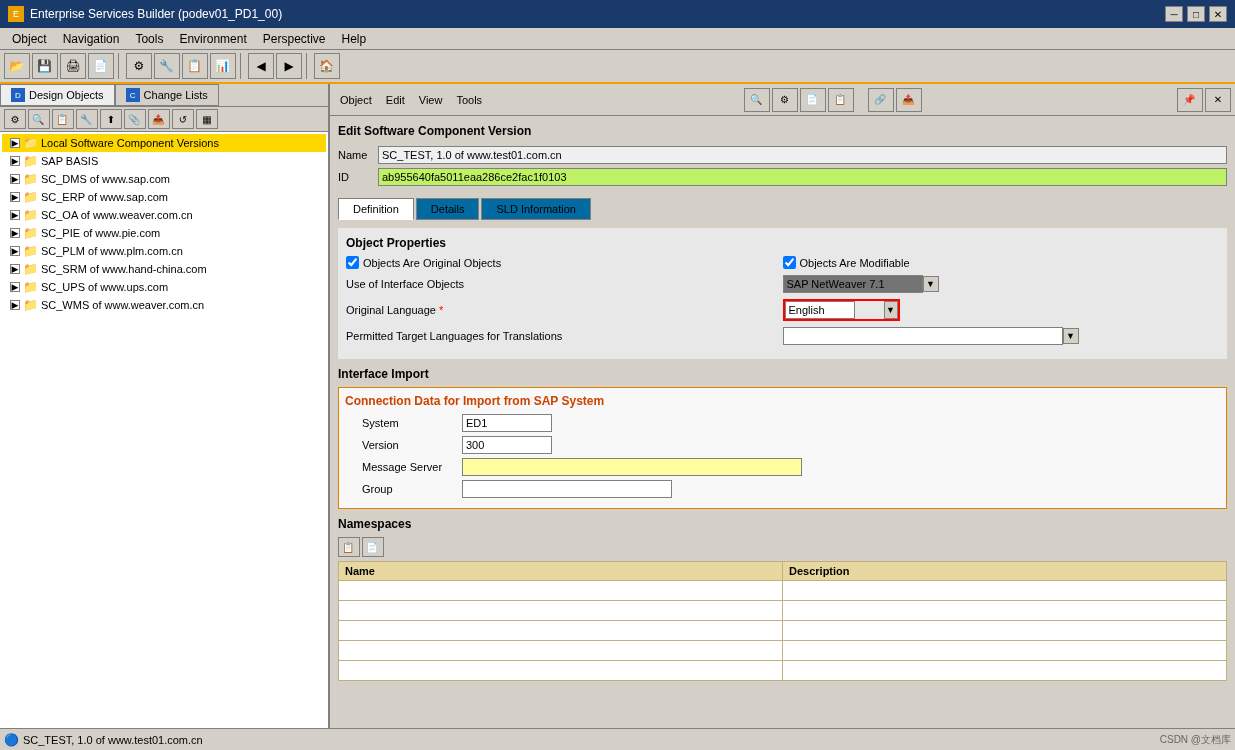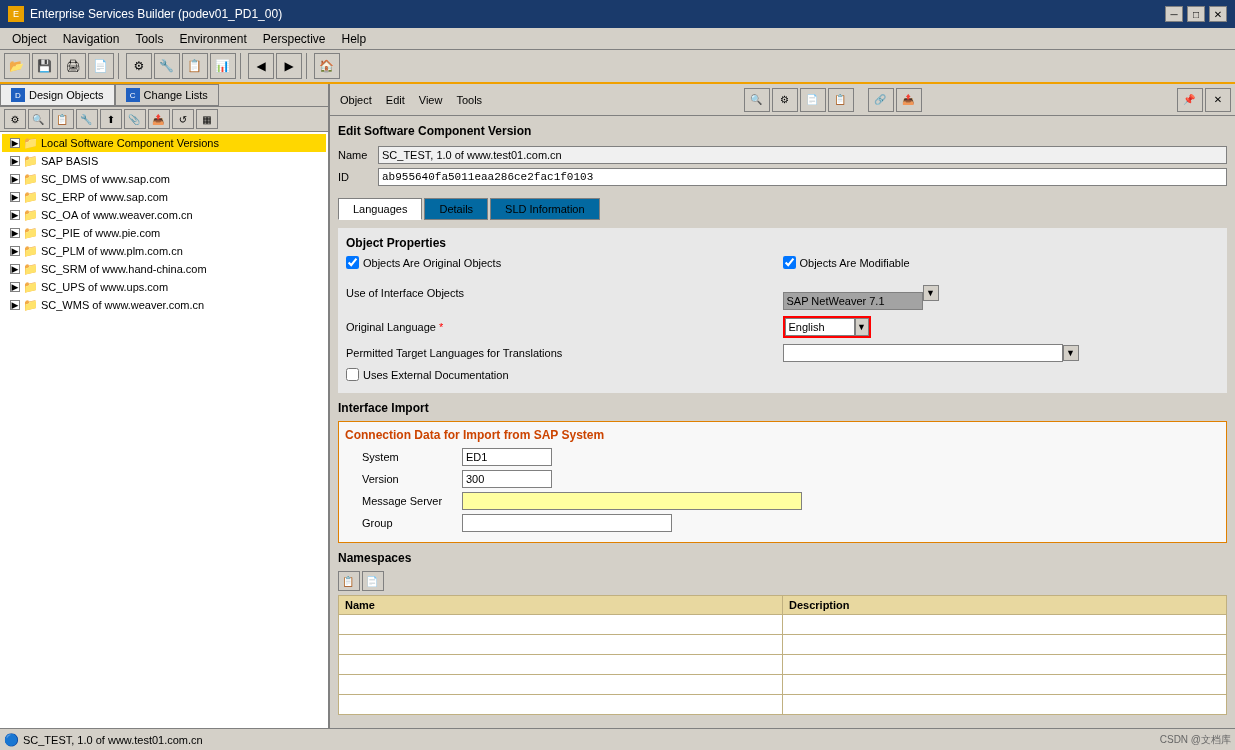--- a/index.html
+++ b/index.html
@@ -336,26 +336,26 @@
 
       <div class="section-title">Edit Software Component Version</div>
 
       <div class="name-id-section" style="padding:0 0 8px 0;">
         <div class="name-row">
           <span class="name-label" style="width:40px;font-size:11px;">Name</span>
           <input type="text" class="name-input" style="width: 830px; background: rgb(240, 240, 240);" readonly="" value="SC_TEST, 1.0 of www.test01.com.cn">
         </div>
         <div class="name-row" style="margin-top:4px;">
           <span class="name-label" style="width:40px;font-size:11px;">ID</span>
-          <input type="text" class="name-input" style="width: 610px; background: #ffffff; font-family: Liberation Mono, monospace;" readonly="" value="ab955640fa5011eaa286ce2fac1f0103">
+          <input type="text" class="name-input" style="width: 610px; background: #bef264;" readonly="" value="ab955640fa5011eaa286ce2fac1f0103">
         </div>
       </div>
 
       <div class="tab-bar">
-        <div class="tab active">Languages</div>
+        <div class="tab active">Definition</div>
         <div class="tab">Details</div>
         <div class="tab">SLD Information</div>
       </div>
 
       <div class="form-section">
         <div class="import-title" style="color:#000;">Object Properties</div>
 
         <div style="display:flex;align-items:center;margin-bottom:6px;">
           <div style="flex:1;display:flex;align-items:center;">
             <input type="checkbox" checked="" style="margin-right: 4px;">
@@ -365,51 +365,47 @@
             <input type="checkbox" checked="" style="margin-right: 4px;">
             <span>Objects Are Modifiable</span>
           </div>
         </div>
 
         <div style="display:flex;align-items:center;margin-bottom:6px;">
           <div style="flex:1;display:flex;align-items:center;">
             <span style="width:220px;font-size:11px;">Use of Interface Objects</span>
           </div>
           <div style="flex:1;display:flex;align-items:center;">
-            <input type="text" style="width: 140px; height: 18px; border: 1px solid rgb(128, 128, 128); background: #a3a3a3; font-size: 11px; padding: 0px 3px; margin-top: 17px;" value="SAP NetWeaver 7.1">
+            <input type="text" style="width: 140px; height: 18px; border: 1px solid rgb(128, 128, 128); background: #737373; font-size: 11px; padding: 0px 3px;" value="SAP NetWeaver 7.1">
             <div class="dropdown-btn">▼</div>
           </div>
         </div>
 
         <div style="display:flex;align-items:center;margin-bottom:6px;">
           <div style="flex:1;">
             <span style="font-size:11px;">Original Language <span style="color:red;">*</span></span>
           </div>
           <div style="flex:1;display:flex;align-items:center;">
-            <div style="border:2px solid red;display:flex;align-items:center;">
+            <div style="border:2px solid red;display:flex;align-items:center;gap:29px;">
               <input type="text" style="width: 70px; height: 18px; border: 1px solid rgb(128, 128, 128); background: white; font-size: 11px; padding: 0px 3px;" value="English">
               <div class="dropdown-btn" style="width:14px;height:18px;">▼</div>
             </div>
           </div>
         </div>
 
         <div style="display:flex;align-items:center;margin-bottom:6px;">
           <div style="flex:1;">
             <span style="font-size:11px;">Permitted Target Languages for Translations</span>
           </div>
           <div style="flex:1;display:flex;align-items:center;">
             <input type="text" style="width: 280px; height: 18px; border: 1px solid rgb(128, 128, 128); background: white; font-size: 11px; padding: 0px 3px;">
             <div class="dropdown-btn">▼</div>
           </div>
         </div>
 
-        <div style="display:flex;align-items:center;margin-bottom:4px;">
-          <input type="checkbox" style="margin-right: 4px;">
-          <span style="font-size:11px;">Uses External Documentation</span>
-        </div>
       </div>
 
       <div class="import-section">
         <div class="import-title" style="color:#000;font-weight:bold;margin-bottom:6px;font-size:12px;">Interface Import</div>
         <div class="import-box">
           <div class="import-box-title">Connection Data for Import from SAP System</div>
           <div class="import-row">
             <span class="import-label">System</span>
             <input type="text" class="import-input" style="width: 90px;" value="ED1">
           </div>

